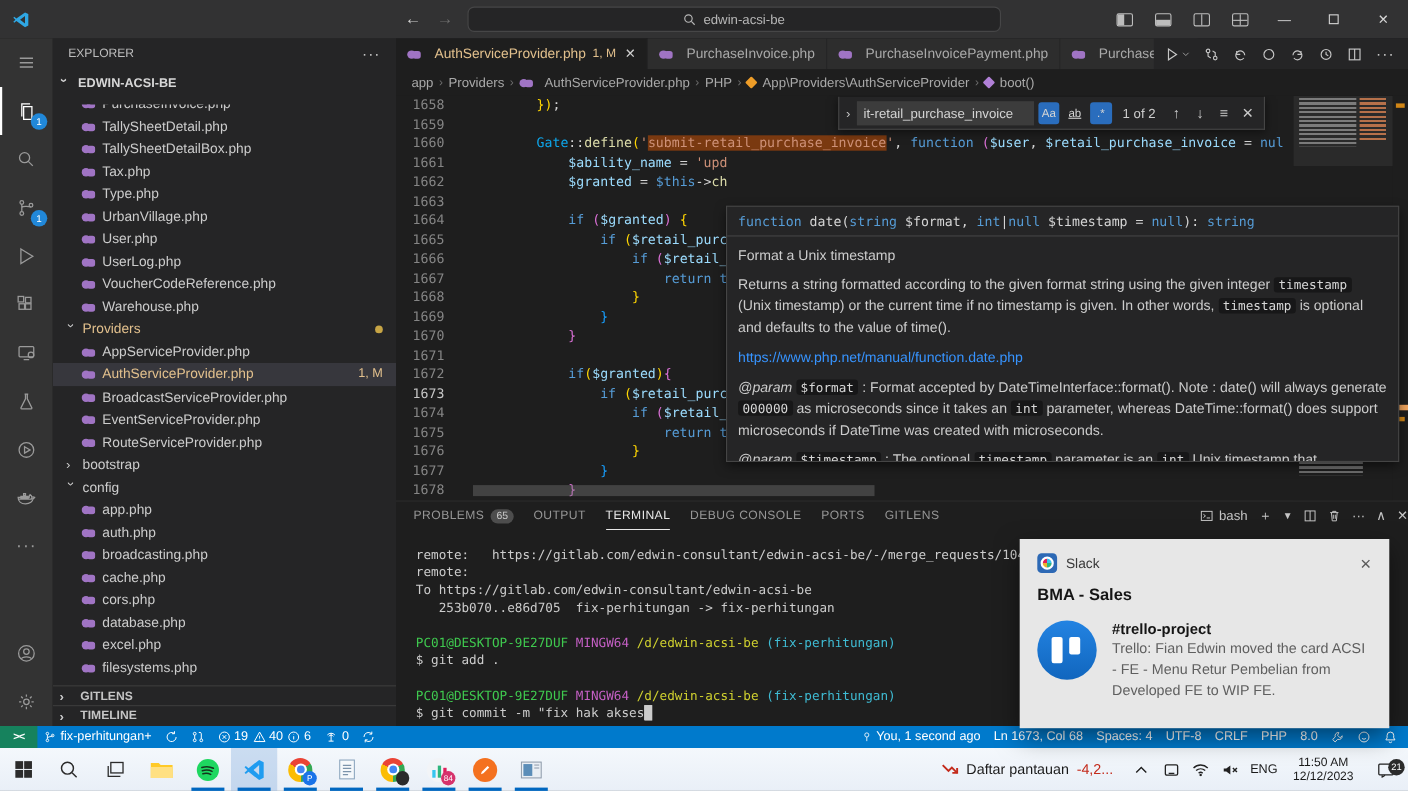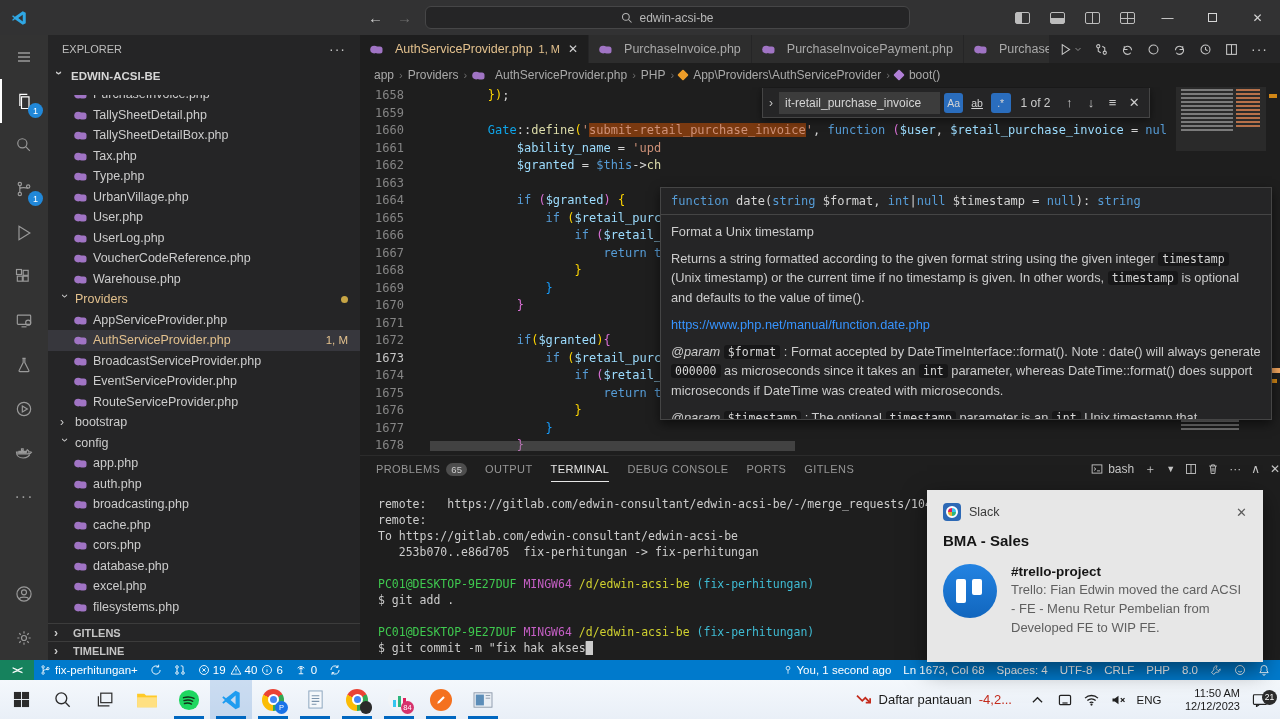--- a/index.html
+++ b/index.html
@@ -136,21 +136,21 @@
   .tb-cell{width:42px;height:39px;display:flex;align-items:center;justify-content:center;position:relative;flex:none}
   .tb-cell.running::after{content:"";position:absolute;bottom:0;left:6px;right:6px;height:3px;background:#0067c0}
   .tb-cell.active-app{background:rgba(125,170,220,.35)}
   .tb-badge{position:absolute;right:4px;bottom:4px;min-width:13px;height:13px;border-radius:7px;color:#fff;font-size:7.5px;display:flex;align-items:center;justify-content:center;padding:0 2px}
   .tb-spacer{flex:1}
   .widget{display:flex;align-items:center;gap:7px;font-size:13px;color:#1a1a1a;padding:0 12px;white-space:nowrap}
   .widget .red{color:#c42b1c}
   .tray{display:flex;align-items:center}
   .ti{width:27px;display:flex;align-items:center;justify-content:center;color:#1a1a1a;font-size:12px}
   .ti svg{stroke:#222;fill:none;stroke-width:1.4}
-  .clock{width:74px;text-align:right;font-size:11px;line-height:13px;color:#1a1a1a}
+  .clock{width:74px;text-align:center;font-size:11px;line-height:13px;color:#1a1a1a}
   .notif{width:40px;position:relative;display:flex;align-items:center;justify-content:center}
   .notif-badge{position:absolute;right:3px;bottom:2px;min-width:15px;height:15px;border-radius:8px;background:#2b2b2b;color:#fff;font-size:8.5px;display:flex;align-items:center;justify-content:center;padding:0 2px}
 
   
   .toast{position:absolute;left:927px;top:490px;width:336px;height:172px;background:#e7e7e7;box-shadow:0 8px 22px rgba(0,0,0,.5);z-index:30;padding:13px 16px}
   .toast-head{display:flex;align-items:center;gap:8px;font-size:12.5px;color:#3a3a3a}
   .toast-close{margin-left:auto;color:#5a5a5a;font-size:13px}
   .toast-title{margin-top:11px;font-size:15px;font-weight:bold;color:#151515}
   .toast-row{margin-top:15px;display:flex;gap:14px}
   .trello{width:54px;height:54px;border-radius:50%;background:linear-gradient(#2383e2,#1166be);position:relative;flex:none}

